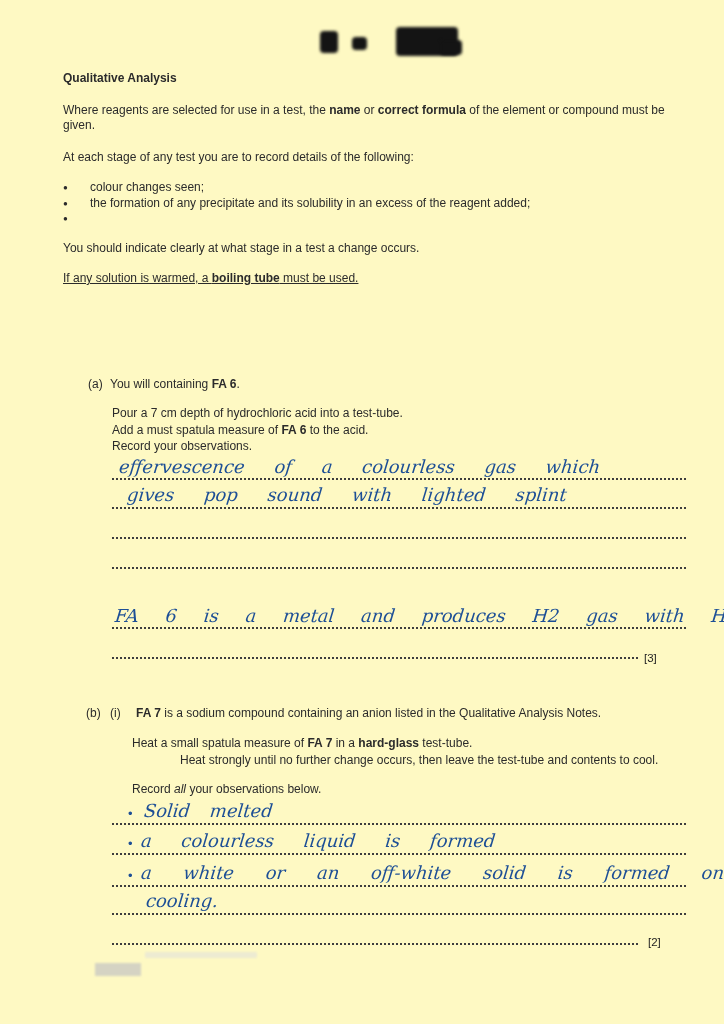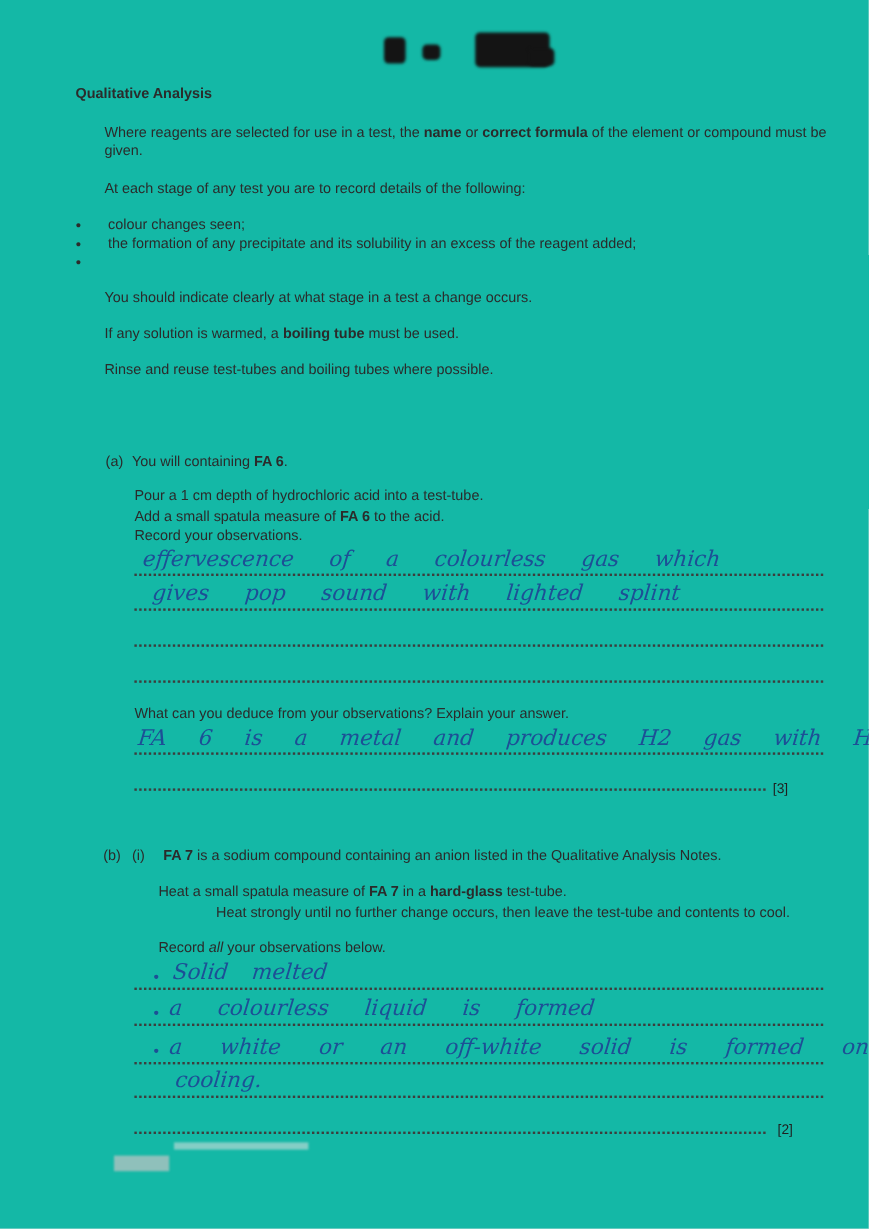--- a/index.html
+++ b/index.html
@@ -1,27 +1,27 @@
 <!DOCTYPE html>
 <html style="--ink: #1d4f96; --text: #2b2b2b;"><head>
 <meta charset="utf-8">
 <style>
   html,body{margin:0;padding:0;background:#e8e8e8;}
   .page{
     position:relative;
     width:724px;height:1024px;
     margin:0 auto;
-    background:#14b8a6;
+    background:#fef9c3;
     font-family:"Liberation Sans",sans-serif;
     font-size:12px;
     color:var(--text,#2b2b2b);
     overflow:hidden;
   }
   .abs{position:absolute;}
-  .para{width:608px;line-height:15px;margin-left:24px;}
+  .para{width:608px;line-height:15px;}
   .b{font-weight:bold;}
   .i{font-style:italic;}
   .bullet-marker{font-size:8px;}
   .dotline{
     position:absolute;
     height:0;
     border-top:2px dotted #3d3d3d;
   }
   .hw{
     position:absolute;
@@ -83,48 +83,46 @@
   <div class="abs bullet-marker" style="left:63px;top:183px;">●</div>
   <div class="abs" style="left:90px;top:180px;width:570px;">colour changes seen;</div>
 
   <div class="abs bullet-marker" style="left:63px;top:199px;">●</div>
   <div class="abs" style="left:90px;top:196px;width:570px;">the formation of any precipitate and its solubility in an excess of the reagent added;</div>
 
   <div class="abs bullet-marker" style="left:63px;top:214px;">●</div>
 
   <div class="abs para" style="left:63px;top:241px;">You should indicate clearly at what stage in a test a change occurs.</div>
 
-  <div class="abs para" style="left:63px;top:271px;">
+  <div class="abs para" style="left:63px;top:271px;text-decoration:underline;">
     <span>If any solution is warmed, a </span><span class="b">boiling tube</span><span> must be used.</span>
   </div>
 
-  <div class="abs para" style="left:63px;top:301px;">Rinse and reuse test-tubes and boiling tubes where possible.</div>
 
 
   <div class="abs" style="left:88px;top:377px;">(a)</div>
   <div class="abs" style="left:110px;top:377px;width:540px;">
     <span>You will containing </span><span class="b">FA 6</span><span>.</span>
   </div>
 
-  <div class="abs" style="left:112px;top:406px;width:540px;">Pour a 1 cm depth of hydrochloric acid into a test-tube.</div>
+  <div class="abs" style="left:112px;top:406px;width:540px;">Pour a 7 cm depth of hydrochloric acid into a test-tube.</div>
   <div class="abs" style="left:112px;top:423px;width:540px;">
-    <span>Add a small spatula measure of </span><span class="b">FA 6</span><span> to the acid.</span>
+    <span>Add a must spatula measure of </span><span class="b">FA 6</span><span> to the acid.</span>
   </div>
   <div class="abs" style="left:112px;top:439px;width:540px;">Record your observations.</div>
 
   <div class="hw" style="left:118px;top:456px;word-spacing:24px;">effervescence of a colourless gas which</div>
   <div class="dotline" style="left:112px;top:478px;width:574px;"></div>
 
   <div class="hw" style="left:126px;top:484px;word-spacing:24px;">gives pop sound with lighted splint</div>
   <div class="dotline" style="left:112px;top:507px;width:574px;"></div>
 
   <div class="dotline" style="left:112px;top:537px;width:574px;"></div>
   <div class="dotline" style="left:112px;top:567px;width:574px;"></div>
 
-  <div class="abs" style="left:112px;top:587px;width:540px;">What can you deduce from your observations? Explain your answer.</div>
 
   <div class="hw" style="left:114px;top:605px;word-spacing:21px;">FA 6 is a metal and produces H2 gas with HCl</div>
   <div class="dotline" style="left:112px;top:627px;width:574px;"></div>
 
   <div class="dotline" style="left:112px;top:657px;width:526px;"></div>
   <div class="mark" style="left:644px;top:652px;">[3]</div>
 
   <div class="abs" style="left:86px;top:706px;">(b)</div>
   <div class="abs" style="left:110px;top:706px;">(i)</div>
   <div class="abs" style="left:136px;top:706px;width:560px;">

